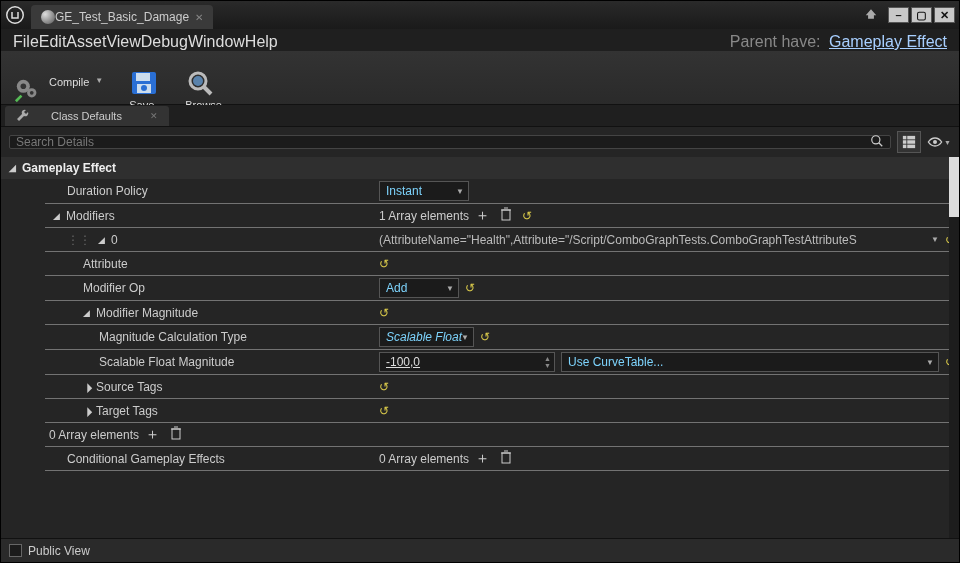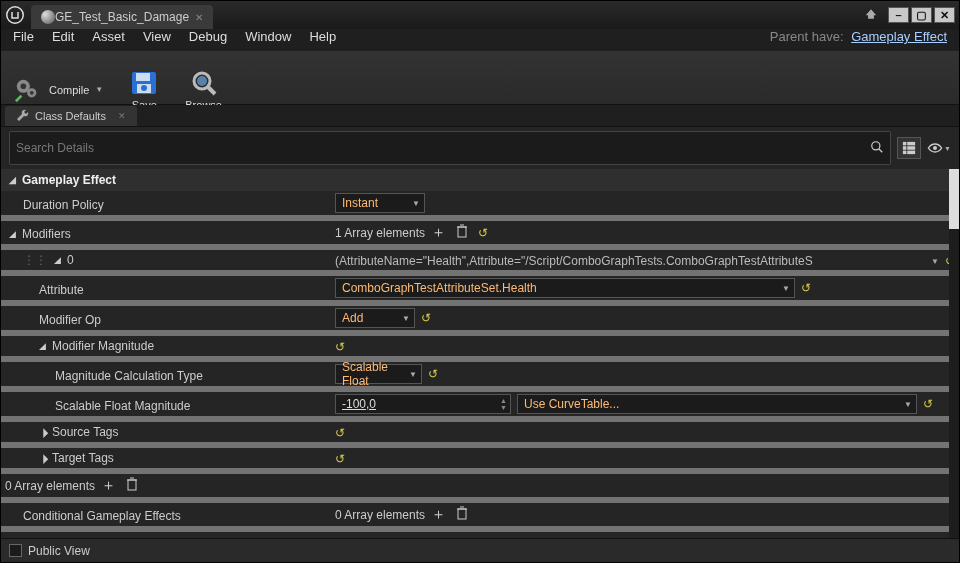--- a/index.html
+++ b/index.html
@@ -4,45 +4,45 @@
 <style>
 * { margin: 0; padding: 0; box-sizing: border-box; font-family: "Segoe UI", Tahoma, sans-serif; }
 body { background: #1a1a1a; width: 960px; height: 563px; overflow: hidden; color: #ccc; font-size: 12px; }
 .window { width: 960px; height: 563px; background: #1a1a1a; border: 1px solid #000; display: flex; flex-direction: column; }
 .titlebar { height: 28px; background: linear-gradient(#2a2a2a,#1a1a1a); display: flex; align-items: center; padding: 0 4px; }
 .ue-logo { width: 20px; height: 20px; margin-right: 6px; display:flex; align-items:center; justify-content:center; }
 .tab-asset { background: #3a3a3a; border-radius: 4px 4px 0 0; padding: 4px 10px; display: flex; align-items: center; margin-top: 4px; height: 24px; }
 .tab-asset .sphere { width: 14px; height: 14px; border-radius: 50%; background: radial-gradient(circle at 30% 30%, #ddd, #555); }
 .titlebar-spacer { flex: 1; }
 .win-btn { width: 21px; height: 16px; background: #c8c8c8; color:#111; display:flex; align-items:center; justify-content:center; font-size:11px; font-weight:bold; margin-left:2px; border:1px solid #555; cursor:pointer; }
-.menubar { height: 22px; background: #1f1f1f; display: flex; align-items: flex-start; gap: 18px; padding: 0 12px; font-size: 13px; color:#ddd; }
+.menubar { height: 22px; background: #1f1f1f; display: flex; align-items: flex-end; padding: 0 12px; font-size: 16px; color:#ddd; }
 .menubar .right { margin-left: auto; color:#888; }
 .menubar .right a { color:#a8cfff; text-decoration: underline; }
 .toolbar { height: 54px; background: linear-gradient(#333,#2a2a2a); display: flex; align-items: center; gap: 26px; padding: 0 12px; border-bottom:1px solid #111; }
-.toolbtn { display:flex; flex-direction:column; align-items:center; gap:2px; font-size:11px; color:#ddd; cursor:pointer;margin-top:24px; }
+.toolbtn { display:flex; flex-direction:column; gap:2px; font-size:11px; color:#ddd; cursor:pointer;margin-top:24px; }
 .toolbtn .icon { width:30px; height:28px; display:flex; align-items:center; justify-content:center; }
 .toolbtn.compile { flex-direction:row; gap:6px; }
 .toolbtn.compile .lbl-arrow { display:flex; flex-direction:column; align-items:center; }
 .tabs2 { height: 22px; background:#1f1f1f; display:flex; align-items:flex-end; padding-left:4px; border-bottom:1px solid #111;}
-.tab2 { background:#333; padding:3px 12px; border-radius:3px 3px 0 0; display:flex; align-items:center; gap:6px; font-size:11px; }
+.tab2 { background:#333; padding:3px 12px; border-radius:3px 3px 0 0; display:flex; align-items:center; gap:22px; font-size:11px; }
 .note { background:#1f1f1f; padding:6px 10px; font-size:12px; color:#ddd; }
 .note a { color:#6aa6ff; text-decoration: underline; }
 .searchrow { display:flex; gap:6px; padding:4px 8px; background:#252525; align-items:center; }
-.search { flex:1; height:34px; background:#1b1b1b; border:1px solid #444; border-radius:2px; color:#888; padding:0 6px; display:flex; align-items:center; justify-content:space-between; }
+.search { flex:1; height:14px; background:#1b1b1b; border:1px solid #444; border-radius:2px; color:#888; padding:0 6px; display:flex; align-items:center; justify-content:space-between; }
 .iconbtn { width:24px; height:22px; background:#333; border:1px solid #555; display:flex; align-items:center; justify-content:center; cursor:pointer; }
 .details { flex:1; overflow:auto; background:#252525; position:relative; }
 .section-header { background:#2f2f2f; padding:4px 8px; font-weight:bold; font-size:12px; display:flex; align-items:center; gap:4px; color:#eee; }
-.row { display:flex; border-bottom:6px solid #737373; min-height:24px; align-items:flex-end; }
+.row { display:flex; border-bottom:1px solid #737373; min-height:24px; align-items:center;margin-left:44px; }
 .row .label { width:330px; padding:3px 8px; color:#ccc; font-size:12px; display:flex; align-items:center; gap:4px; }
 .row .value { flex:1; padding:2px 4px; display:flex; align-items:center; gap:6px; font-size:12px; }
 .indent1 { padding-left:22px !important; }
 .indent2 { padding-left:38px !important; }
 .indent3 { padding-left:54px !important; }
 .tri { font-size:9px; color:#ccc; width:9px; display:inline-block; }
-.dropdown { background:#1b1b1b; border:1px solid #555; height:20px; padding:0 3px 0 6px; display:flex; align-items:center; position:relative; color:#fdba74; min-width:80px; }
+.dropdown { background:#1b1b1b; border:1px solid #555; height:20px; padding:0 3px 0 6px; display:flex; align-items:center; position:relative; color:#7dd3fc; min-width:80px; }
 .dropdown::after { content:"▼"; position:absolute; right:4px; font-size:8px; color:#aaa; }
 .dropdown.wide { flex:1; }
 .textfield { background:#1b1b1b; border:1px solid #555; height:20px; padding:0 18px 0 6px; display:flex; align-items:center; color:#ddd; min-width:160px; position:relative;text-decoration:underline; }
 .textfield .spin { position:absolute; right:3px; font-size:7px; line-height:7px; color:#888; display:flex; flex-direction:column; }
 .reset { color:#d8c84a; font-size:12px; cursor:pointer; }
 .addrem { display:flex; gap:10px; align-items:center; }
 .addrem .plus, .addrem .trash { cursor:pointer; color:#ccc; }
 .footer { height:24px; background:#2a2a2a; border-top:1px solid #111; display:flex; align-items:center; padding:0 8px; gap:6px; font-size:12px; }
 .chk { width:13px; height:13px; border:1px solid #666; background:#1b1b1b; }
 .scrolltrack { position:absolute; right:0; top:0; bottom:0; width:10px; background:#1d1d1d; }
@@ -218,23 +218,20 @@
       <div class="value">
         <span class="valtxt">(AttributeName="Health",Attribute="/Script/ComboGraphTests.ComboGraphTestAttributeS</span>
         <span style="font-size:8px;color:#aaa;">▼</span>
         <span class="reset">↺</span>
       </div>
     </div>
 
     <div class="row">
       <div class="label indent2">Attribute</div>
       <div class="value">
-        <div class="dropdown wide" style="max-width:460px;">
-            <span>ComboGraphTestAttributeSet.Health</span>
-          </div>
         <span class="reset">↺</span>
       </div>
     </div>
 
     <div class="row">
       <div class="label indent2">Modifier Op</div>
       <div class="value">
         <div class="dropdown" style="width:73px;">
             <span>Add</span>
           </div>
@@ -248,21 +245,21 @@
           <span>Modifier Magnitude</span>
         </div>
       <div class="value">
           <span class="reset">↺</span>
         </div>
     </div>
 
     <div class="row">
       <div class="label indent3">Magnitude Calculation Type</div>
       <div class="value">
-        <div class="dropdown" style="width:87px;">
+        <div class="dropdown" style="width:95px;font-style:italic;">
             <span>Scalable Float</span>
           </div>
         <span class="reset">↺</span>
       </div>
     </div>
 
     <div class="row">
       <div class="label indent3">Scalable Float Magnitude</div>
       <div class="value">
         <div class="textfield" style="width:176px;">

